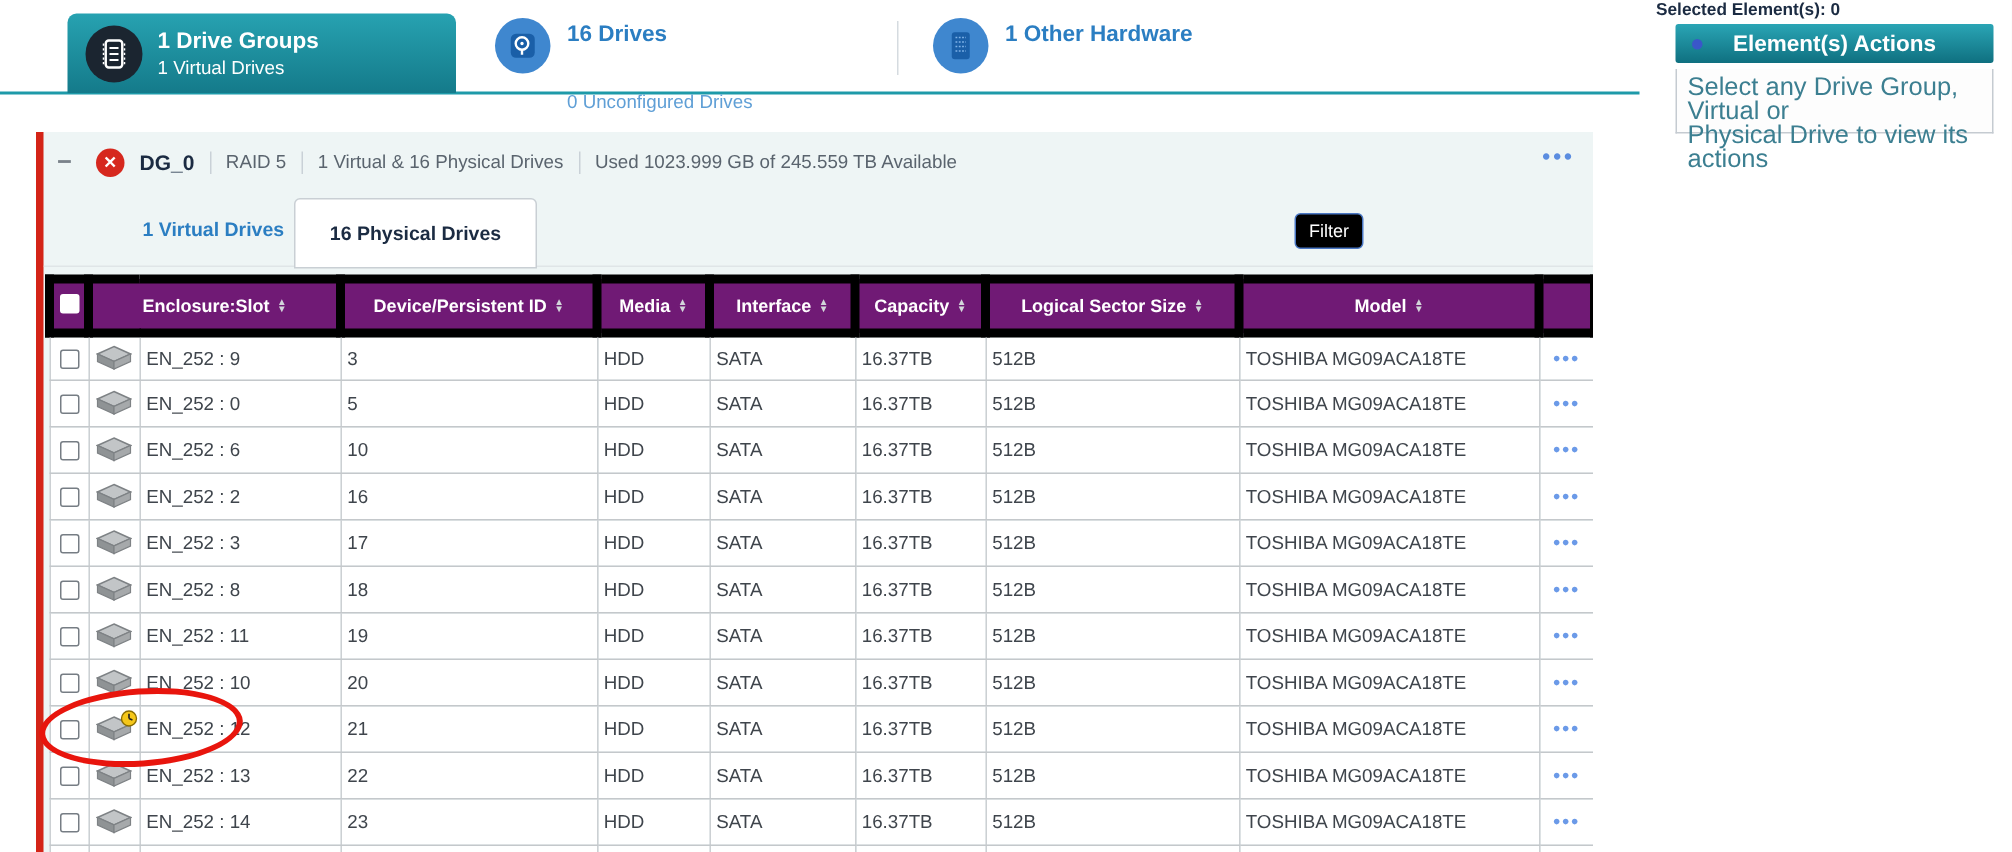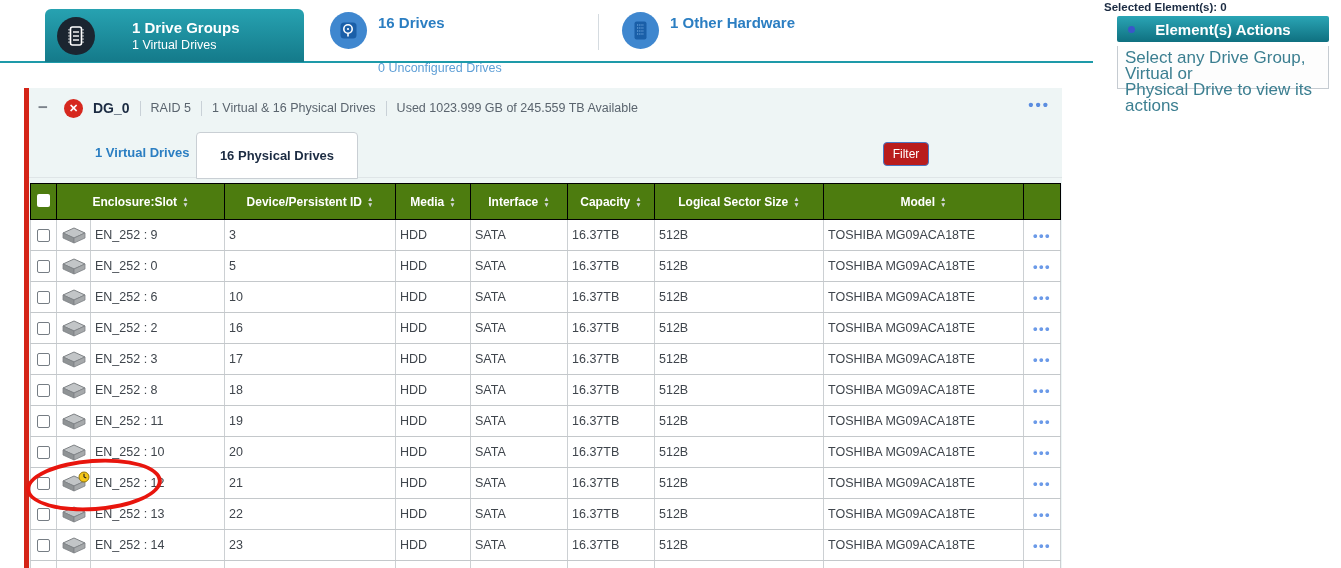--- a/index.html
+++ b/index.html
@@ -3,21 +3,21 @@
 <meta charset="utf-8">
 <style>
   * { margin:0; padding:0; box-sizing:border-box; }
   html,body { width:1341px; height:568px; overflow:hidden; background:#ffffff;
     font-family:"Liberation Sans", sans-serif; }
 
   
   .tab-underline { position:absolute; left:0; top:61px; width:1093px; height:2px; background:#1e9aa9; }
   .tab-active { position:absolute; left:45px; top:9px; width:259px; height:53px;
     background:linear-gradient(#27a2b1,#147a8a); border-radius:6px 6px 0 0;
-    display:flex; align-items:center; padding-left:12px; cursor:pointer;gap:27px; }
+    display:flex; align-items:center; padding-left:12px; cursor:pointer; }
   .tab-active .circle { width:38px; height:38px; border-radius:50%; background:#1b2530;
     display:flex; align-items:center; justify-content:center; flex:0 0 auto; }
   .tab-active .txt { margin-left:10px; color:#fff; }
   .tab-active .t1 { font-size:15px; font-weight:bold; line-height:18px; }
   .tab-active .t2 { font-size:12.5px; line-height:16px; }
   .tab-plain { position:absolute; top:12px; display:flex; align-items:flex-start; cursor:pointer; }
   .tab-plain .circle { width:37px; height:37px; border-radius:50%; background:#3f87cf;
     display:flex; align-items:center; justify-content:center; flex:0 0 auto; }
   .tab-plain .txt { margin-left:11px; padding-top:2px; }
   .tab-plain .t1 { font-size:15px; font-weight:bold; color:#2b7ec2; line-height:18px; }
@@ -54,31 +54,31 @@
 
   .subtab-row { position:absolute; left:0; top:43px; width:100%; height:47px;
     border-bottom:1px solid #dfe5e7; }
   .vd-link { position:absolute; left:66px; top:14px; font-size:13px; font-weight:bold;
     color:#2b7ec2; cursor:pointer; }
   .pd-tab { position:absolute; left:167px; top:1px; width:162px; height:47px;
     background:#fff; border:1px solid #c9cfd4; border-radius:4px 4px 0 0;
     display:flex; align-items:center; justify-content:center; font-size:13px;
     font-weight:bold; color:#1b2b42; cursor:pointer; z-index:2; }
   .filter-btn { position:absolute; left:834px; top:11px; width:46px; height:24px;
-    background:#b91c1c; border:1px solid #4a77c4; border-radius:4px; color:#fff;
-    font-size:12px; display:flex; align-items:center; justify-content:center; cursor:pointer;margin-left:20px; }
+    background:#000000; border:1px solid #4a77c4; border-radius:4px; color:#fff;
+    font-size:12px; display:flex; align-items:center; justify-content:center; cursor:pointer; }
 
   
   .tbl-wrap { position:absolute; left:1px; top:95px; }
   table { border-collapse:collapse; table-layout:fixed; width:1030px; }
   col.c0{width:26px} col.c1{width:34px} col.c2{width:134px} col.c3{width:171px}
   col.c4{width:75px} col.c5{width:97px} col.c6{width:87px} col.c7{width:169px}
   col.c8{width:200px} col.c9{width:37px}
-  thead th { background:#4d7c0f; height:36px; color:#fff; font-size:12px; font-weight:bold;
-    text-align:center; border-right:1px solid #7c7e81; border:1px solid #000000; cursor:pointer; }
+  thead th { background:#701a75; height:36px; color:#fff; font-size:12px; font-weight:bold;
+    text-align:center; border-right:1px solid #7c7e81; border:6px solid #000000; cursor:pointer; }
   .hlab { display:inline-flex; align-items:center; justify-content:center; gap:5px; }
   .sort { display:inline-flex; flex-direction:column; }
   .sort i { font-style:normal; font-size:6.5px; line-height:5.5px; color:#d2d6da; }
   tbody td { background:#fff; height:31px; border:1px solid #ccd0d3; border-bottom:1px solid #c4c8cb;
     font-size:12.5px; color:#3f454c; padding-left:4px; overflow:hidden; white-space:nowrap; }
   tbody td.c-check, tbody td.c-icon, tbody td.c-menu { padding-left:0; text-align:center; }
   table { border:1px solid #a7adb1; }
   .hcbx { display:inline-block; width:13px; height:13px; background:#fff; border-radius:2px; cursor:pointer; }
   .cbx { display:inline-block; width:13px; height:13px; background:#fff; border:1px solid #767d84;
     border-radius:2px; cursor:pointer; vertical-align:middle; }

